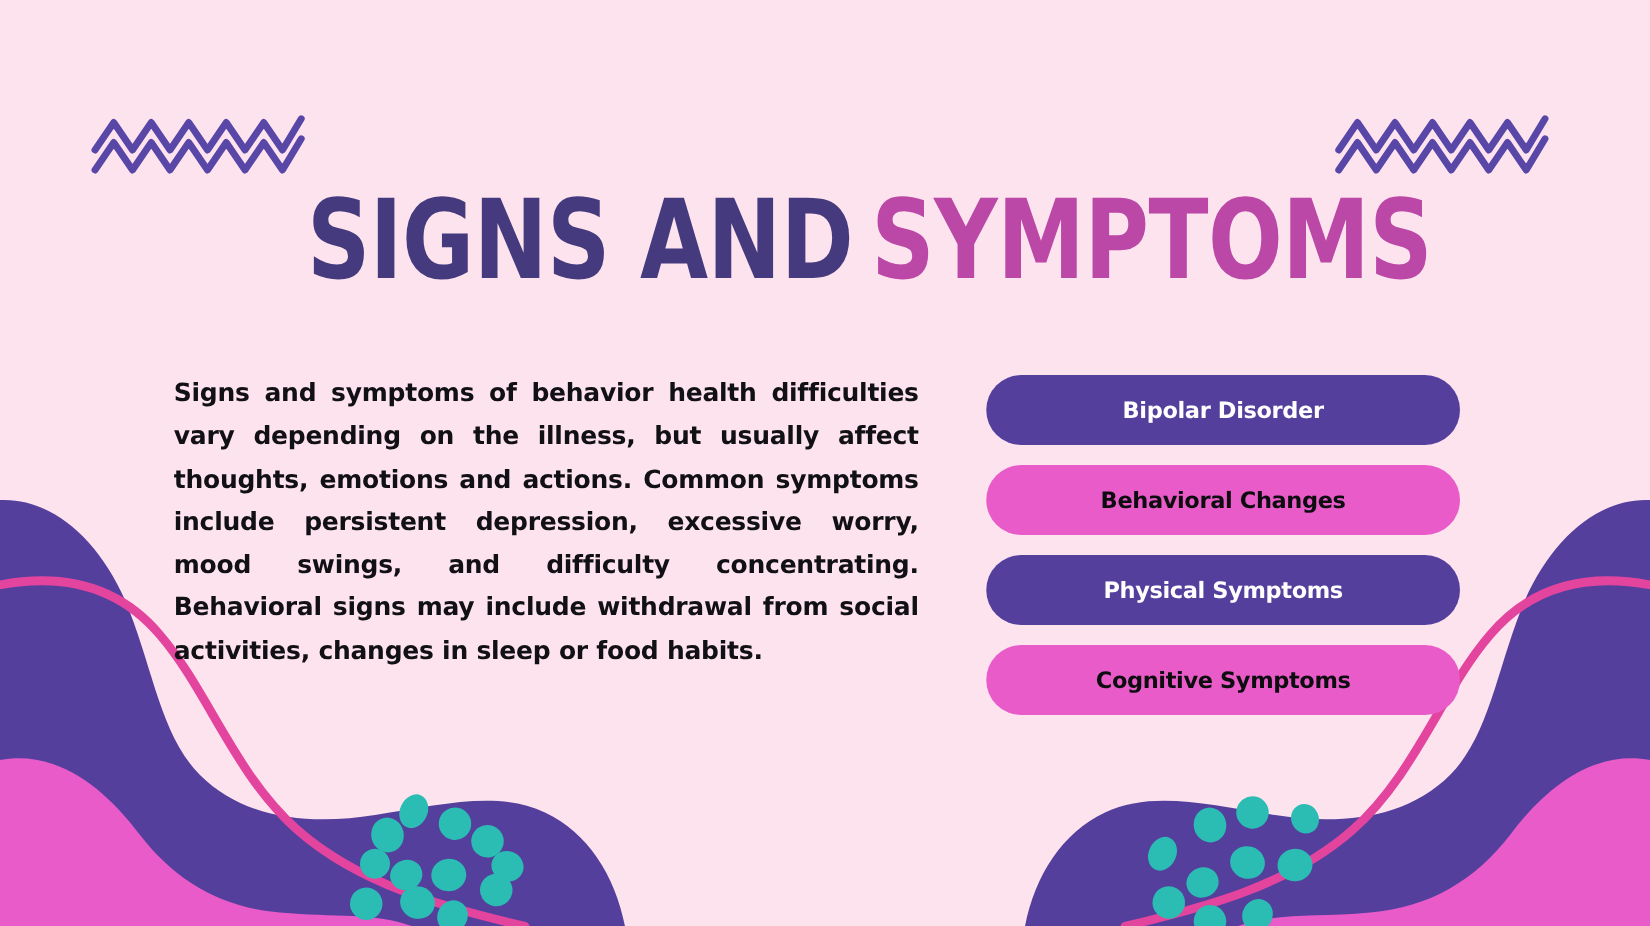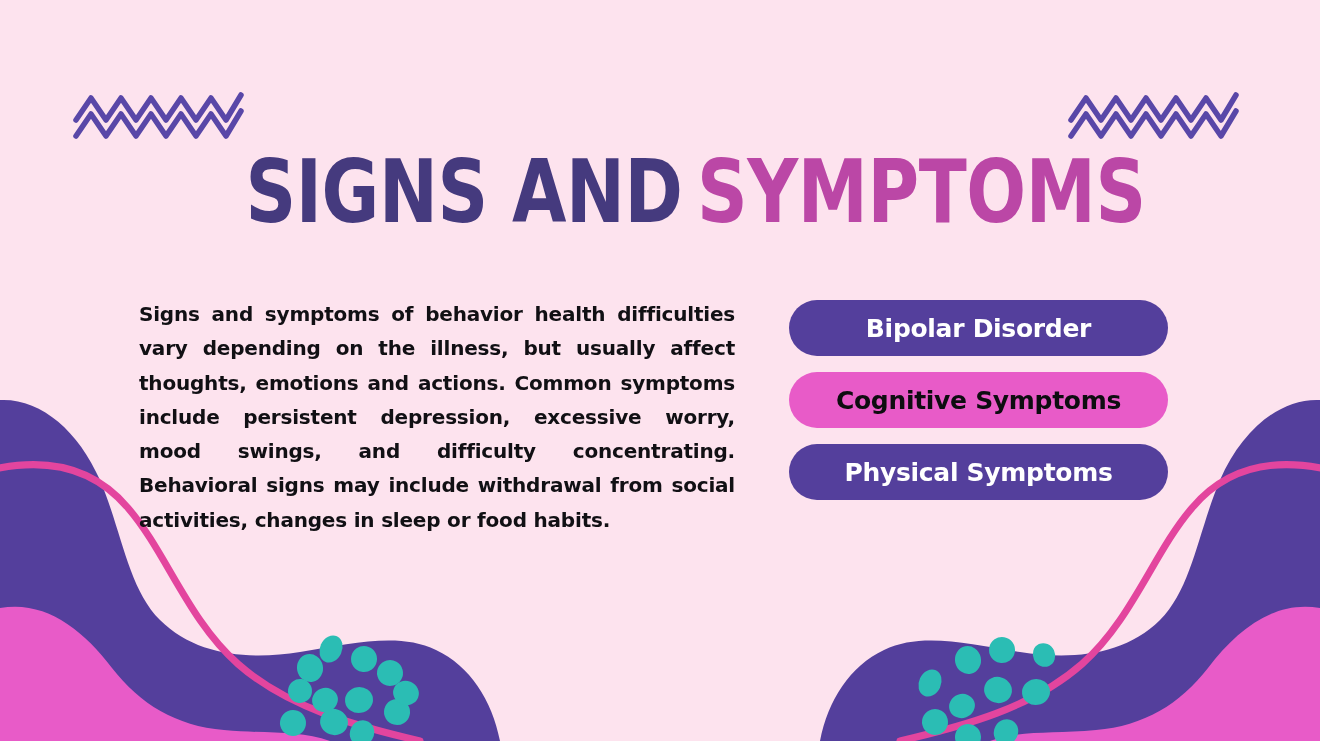--- a/index.html
+++ b/index.html
@@ -75,21 +75,21 @@
     gap: 16px;
   }
   .pill {
     height: 56px;
     border-radius: 28px;
     display: flex;
     align-items: center;
     justify-content: center;
     font-family: "DejaVu Sans", sans-serif;
     font-weight: 700;
-    font-size: 25px;
+    font-size: 18px;
     letter-spacing: -0.3px;
     box-sizing: border-box;
     user-select: none;
   }
   .pill.purple { background: #543F9C; color: #ffffff; }
   .pill.pink   { background: #E85BC8; color: #0d0d10; }
 </style>
 </head>
 <body>
 
@@ -171,20 +171,23 @@
     </span>
   </div>
 
   <p class="body-text">Signs and symptoms of behavior health difficulties vary depending on the illness, but usually affect thoughts, emotions and actions. Common symptoms include persistent depression, excessive worry, mood swings, and difficulty concentrating. Behavioral signs may include withdrawal from social activities, changes in sleep or food habits.</p>
 
   <div class="pill-list">
     <div class="pill purple">
       <span>Bipolar Disorder</span>
     </div>
     <div class="pill pink">
-      <span>Cognitive Symptoms</span>
+      <span>Behavioral Changes</span>
     </div>
     <div class="pill purple">
       <span>Physical Symptoms</span>
+    </div>
+    <div class="pill pink">
+      <span>Cognitive Symptoms</span>
     </div>
   </div>
 
 </div>
 
 </body></html>

